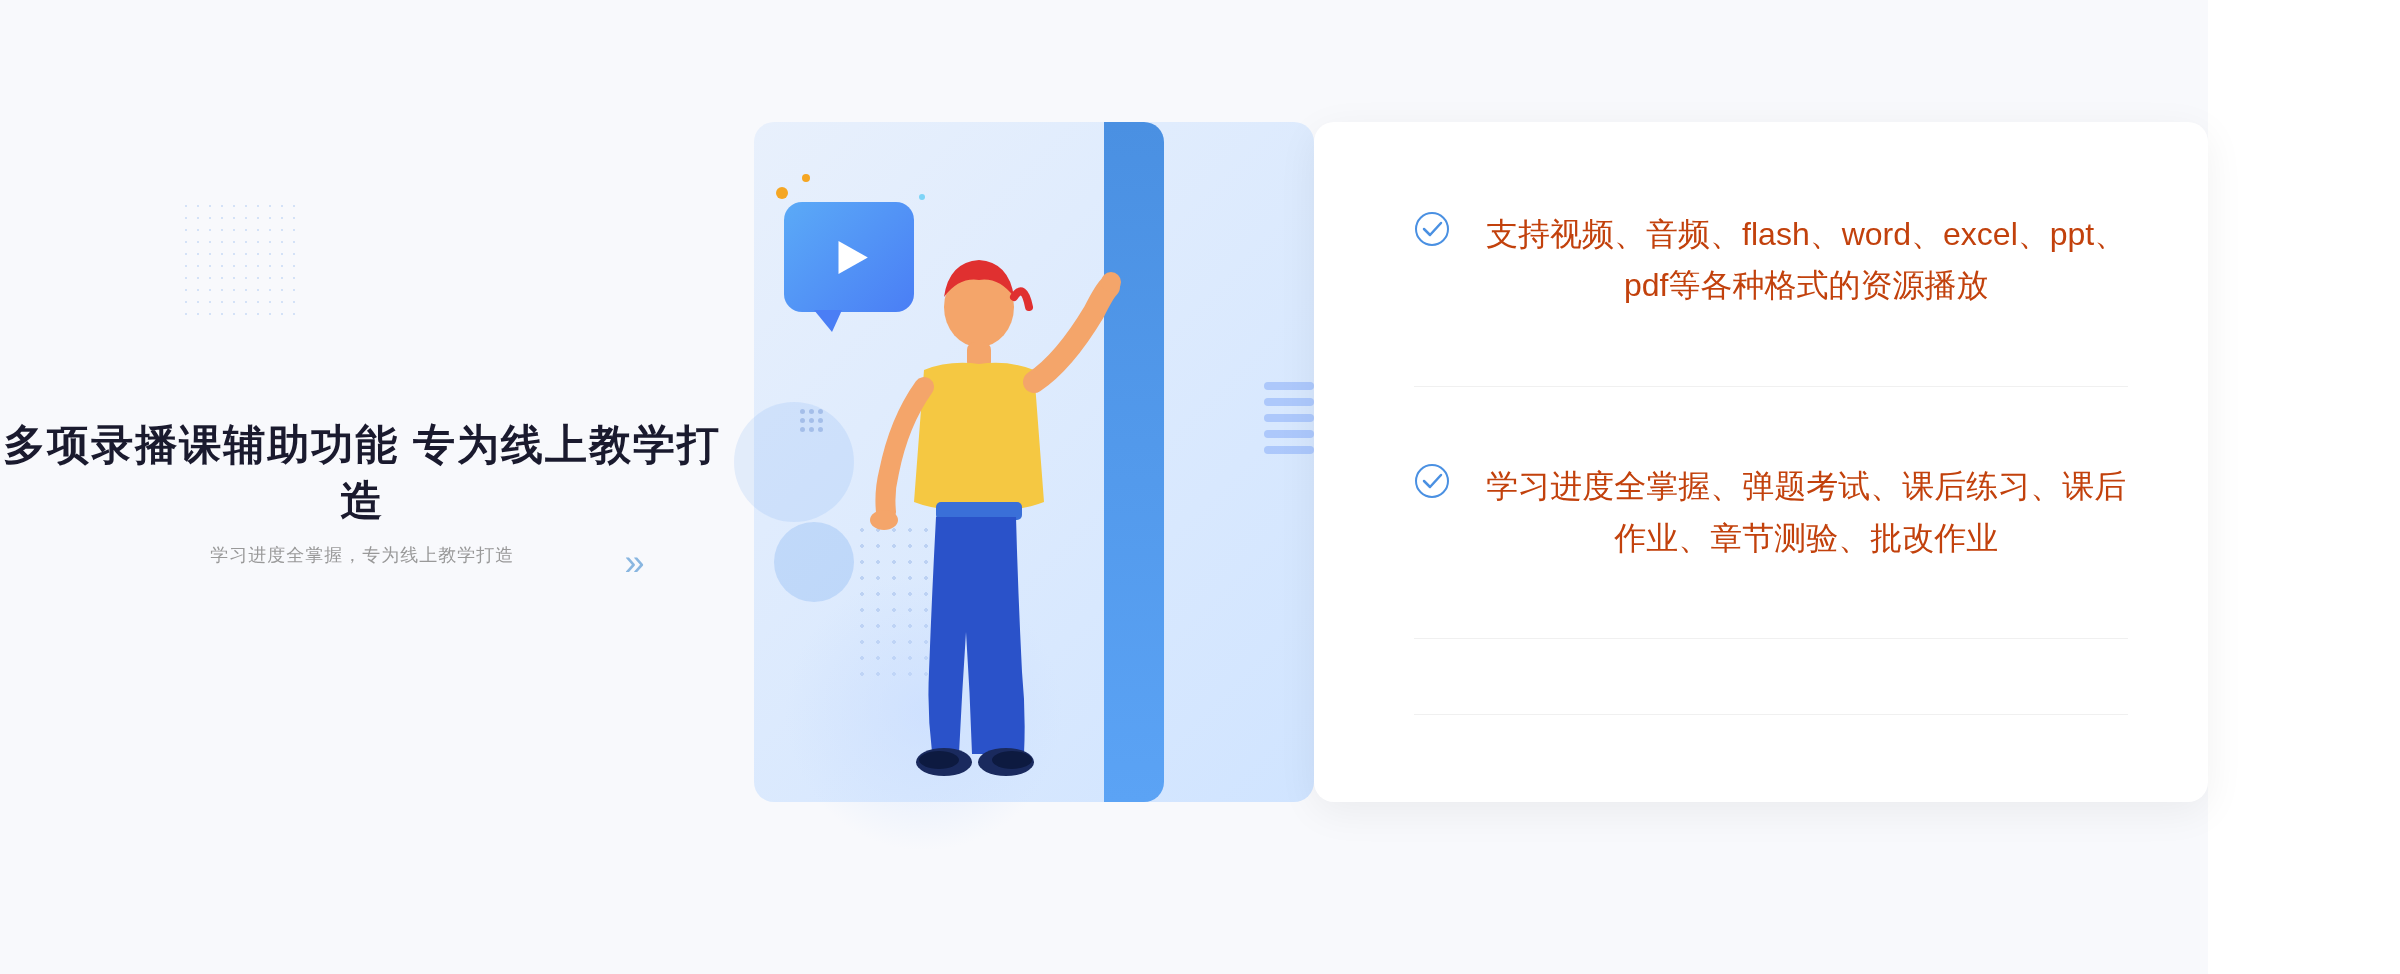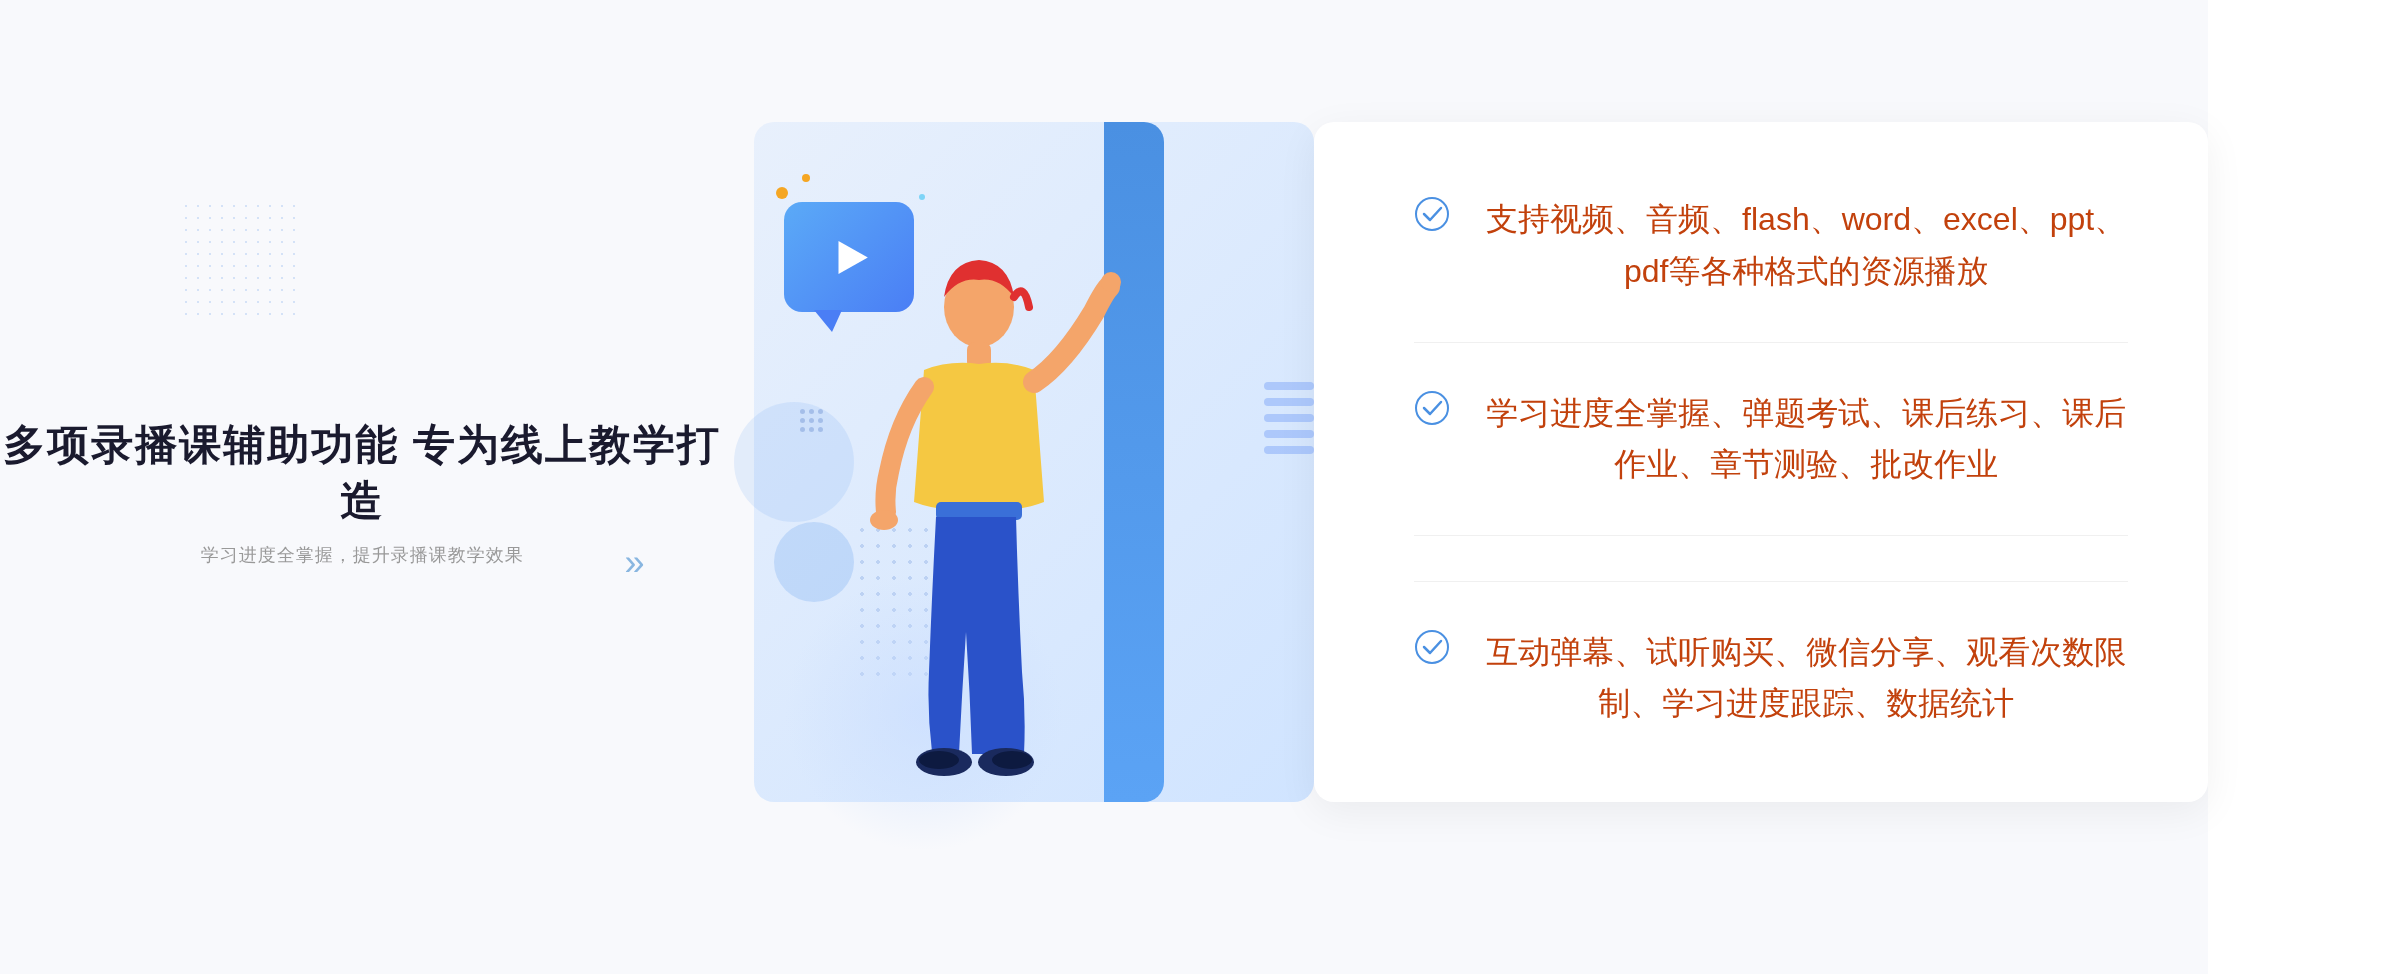--- a/index.html
+++ b/index.html
@@ -379,21 +379,21 @@
         <span></span>
           <span></span>
           <span></span>
         <span></span>
           <span></span>
           <span></span>
       </div>
     </div>
 
     <h1 class="main-title">多项录播课辅助功能 专为线上教学打造</h1>
-    <p class="sub-title">学习进度全掌握，提升录播课教学效果</p>
+    <p class="sub-title">学习进度全掌握，专为线上教学打造</p>
   </div>
 
   <div class="main-content">
 
     <div class="left-section">
 
       <div class="image-bg-card">
 
         <div class="inner-dots"></div>
 
@@ -481,27 +481,18 @@
           </svg>
         </div>
         <span class="feature-text">学习进度全掌握、弹题考试、课后练习、课后作业、章节测验、批改作业</span>
       </div>
 
       <div class="feature-divider"></div>
 
 
       <div class="feature-divider"></div>
 
-      <div class="feature-item">
-        <div class="check-icon-wrapper">
-          <svg class="check-circle" viewBox="0 0 36 36" xmlns="http://www.w3.org/2000/svg">
-            <circle cx="18" cy="18" r="16" fill="none" stroke="#4a90e2" stroke-width="2"></circle>
-            <polyline points="10,18 16,24 27,12" fill="none" stroke="#4a90e2" stroke-width="2.5" stroke-linecap="round" stroke-linejoin="round"></polyline>
-          </svg>
-        </div>
-        <span class="feature-text">互动弹幕、试听购买、微信分享、观看次数限制、学习进度跟踪、数据统计</span>
-      </div>
 
     </div>
 
   </div>
 
 </div>
 
 </body></html>

